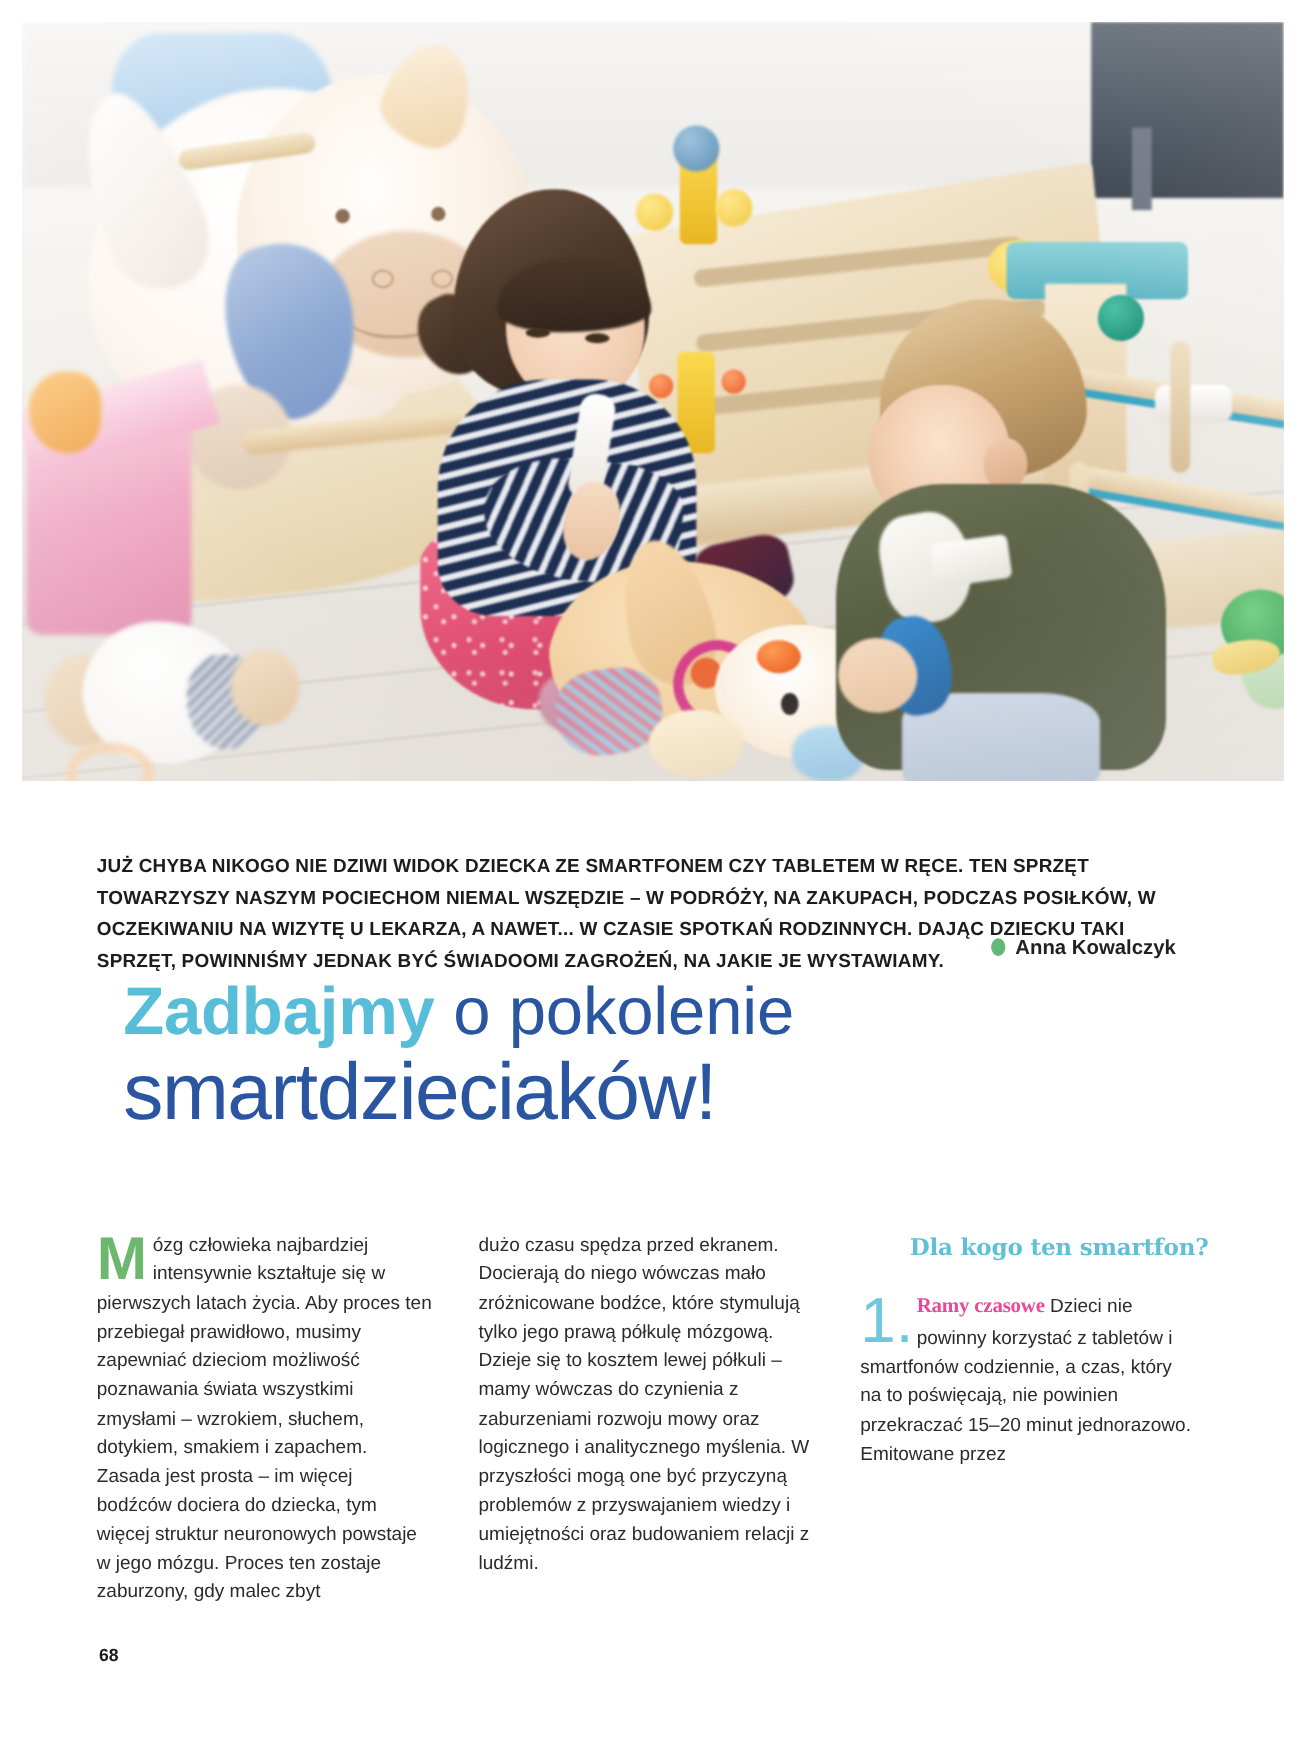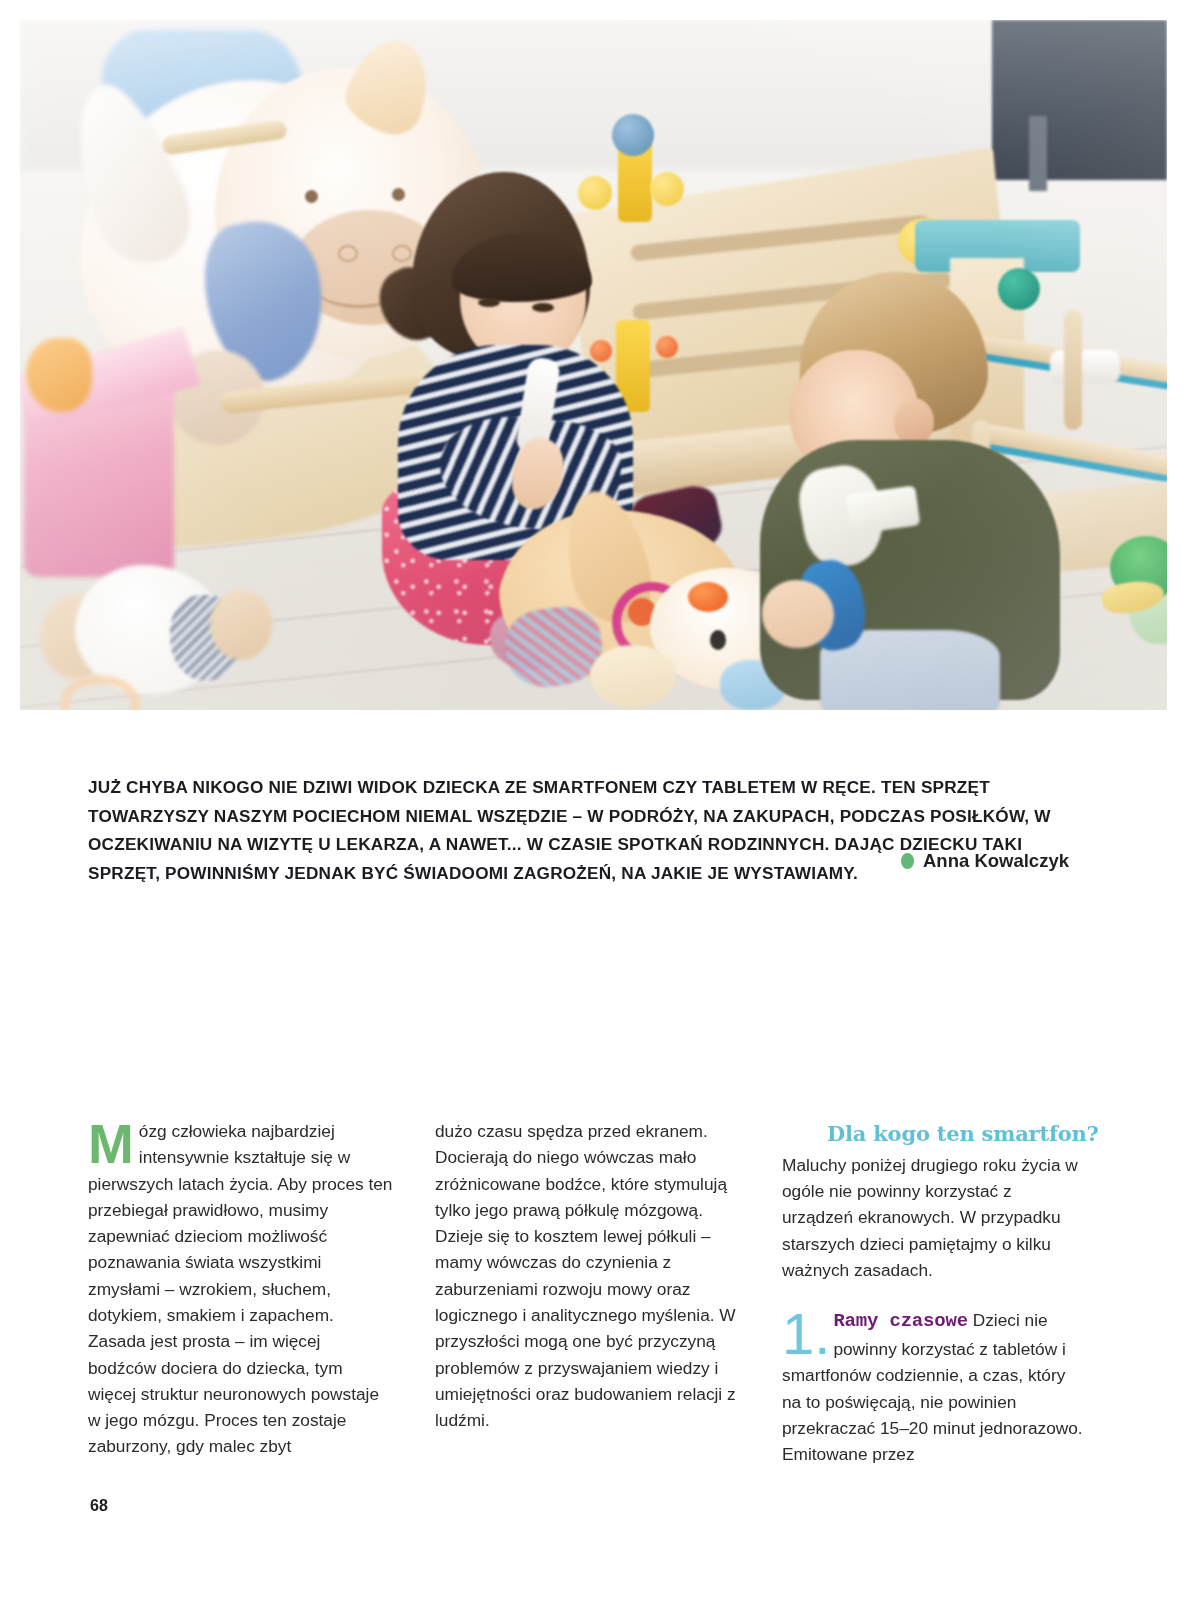--- a/index.html
+++ b/index.html
@@ -829,24 +829,24 @@
   }
   .rule-number {
     float: left;
     font-size: 58px;
     line-height: 0.78;
     font-weight: 400;
     color: #6fc7dd;
     margin: 4px 3px -6px 0;
   }
   .rule-title {
-    font-family: Liberation Mono, monospace;
+    font-family: Liberation Serif, serif;
     font-size: 19px;
     font-weight: 700;
-    color: #701a75;
+    color: #ec4899;
     letter-spacing: -0.01em;
     text-align: right;
   }
   .rule-body {
     font-size: 17.3px;
     line-height: 1.52;
     color: #2b2b2e;
   }
 
   
@@ -974,34 +974,39 @@
   </div>
 
 
   <div class="lead">JUŻ CHYBA NIKOGO NIE DZIWI WIDOK DZIECKA ZE SMARTFONEM CZY TABLETEM W RĘCE. TEN SPRZĘT TOWARZYSZY NASZYM POCIECHOM NIEMAL WSZĘDZIE – W PODRÓŻY, NA ZAKUPACH, PODCZAS POSIŁKÓW, W OCZEKIWANIU NA WIZYTĘ U LEKARZA, A NAWET... W CZASIE SPOTKAŃ RODZINNYCH. DAJĄC DZIECKU TAKI SPRZĘT, POWINNIŚMY JEDNAK BYĆ ŚWIADOOMI ZAGROŻEŃ, NA JAKIE JE WYSTAWIAMY.</div>
 
   <div class="byline">
     <span class="byline-dot"></span>
     <span>Anna Kowalczyk</span>
   </div>
 
+  <div class="headline">
+    <div class="headline-line1">
+      <span class="hl-accent">Zadbajmy</span><span> o pokolenie</span>
+    </div>
+    <div class="headline-line2">smartdzieciaków!</div>
+  </div>
 
   <div class="columns">
 
     <div class="col">
       <p><span class="dropcap">M</span><span>ózg człowieka najbardziej intensywnie kształtuje się w pierwszych latach życia. Aby proces ten przebiegał prawidłowo, musimy zapewniać dzieciom możliwość poznawania świata wszystkimi zmysłami – wzrokiem, słuchem, dotykiem, smakiem i zapachem. Zasada jest prosta – im więcej bodźców dociera do dziecka, tym więcej struktur neuronowych powstaje w jego mózgu. Proces ten zostaje zaburzony, gdy malec zbyt</span></p>
     </div>
 
     <div class="col">
       <p>dużo czasu spędza przed ekranem. Docierają do niego wówczas mało zróżnicowane bodźce, które stymulują tylko jego prawą półkulę mózgową. Dzieje się to kosztem lewej półkuli – mamy wówczas do czynienia z zaburzeniami rozwoju mowy oraz logicznego i analitycznego myślenia. W przyszłości mogą one być przyczyną problemów z przyswajaniem wiedzy i umiejętności oraz budowaniem relacji z ludźmi.</p>
     </div>
 
     <div class="col">
       <div class="subhead">Dla kogo ten smartfon?</div>
-      <p>Maluchy poniżej drugiego roku życia w ogóle nie powinny korzystać z urządzeń ekranowych. W przypadku starszych dzieci pamiętajmy o kilku ważnych zasadach.</p>
 
       <div class="rule-block">
         <span class="rule-number">1.</span>
         <span class="rule-title">Ramy czasowe</span>
         <span class="rule-body">Dzieci nie powinny korzystać z tabletów i smartfonów codziennie, a czas, który na to poświęcają, nie powinien przekraczać 15–20 minut jednorazowo. Emitowane przez</span>
       </div>
     </div>
 
   </div>
 

